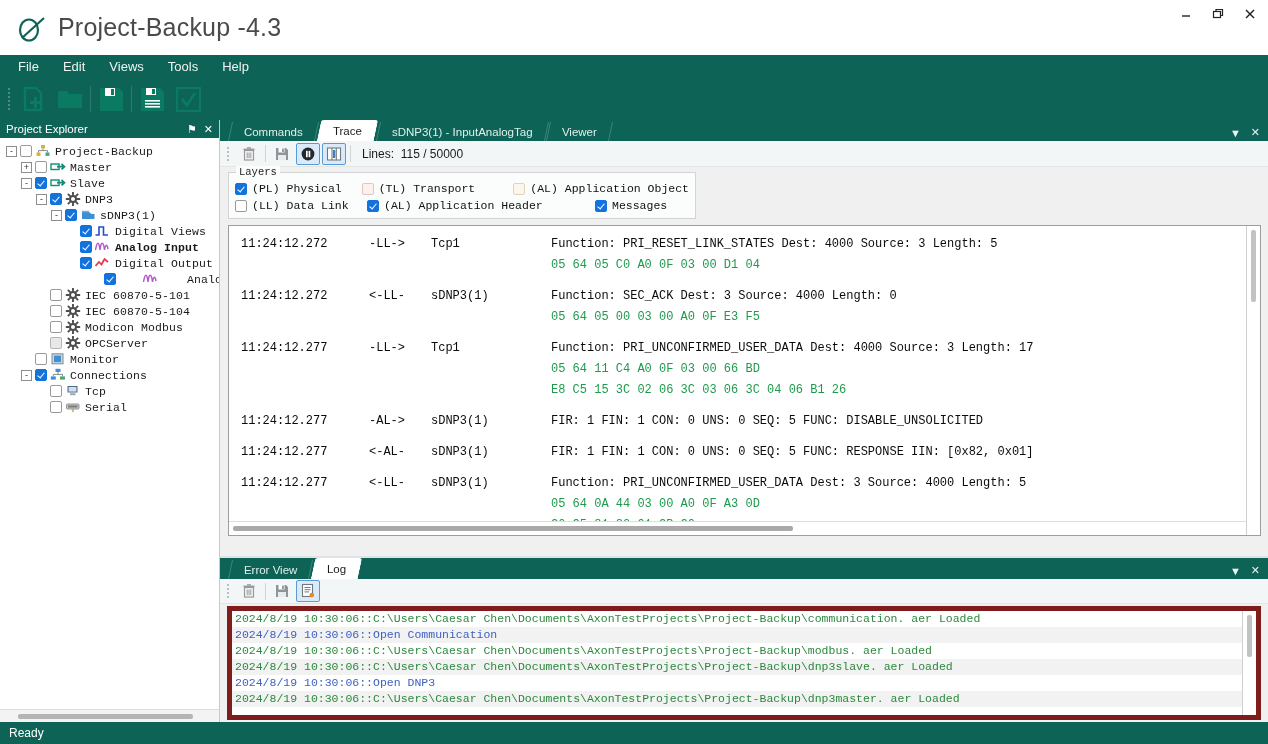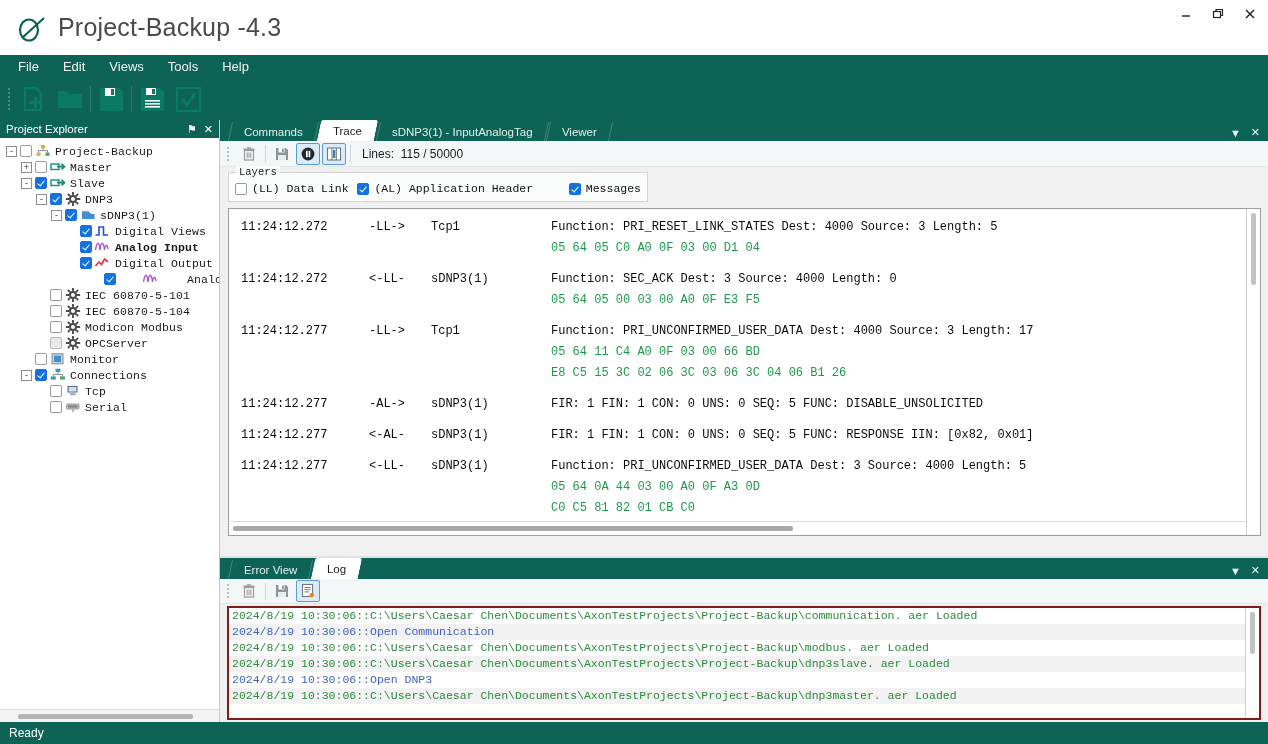--- a/index.html
+++ b/index.html
@@ -159,21 +159,21 @@
   .tt-sep { width: 1px; height: 17px; background: #d0d6d8; margin: 0 3px; }
   .tt-lines {
     font-size: 12px; color: #1b1b1b; margin-left: 8px;
     font-family: "Liberation Sans", sans-serif;
   }
   .tt-lines b { font-weight: normal; }
 
   .layers-box {
     margin: 5px 16px 3px 8px; border: 1px solid #d4d4d4; background: #fbfcfc;
     position: relative; padding: 7px 6px 4px 6px; flex: 0 0 auto;
-    width: 420px;
+    width: 468px;
   }
   .layers-legend {
     position: absolute; top: -7px; left: 7px; background: #fbfcfc;
     font-size: 10.5px; padding: 0 3px; color: #222;
     font-family: "Liberation Mono", monospace;
   }
   .layers-row { display: flex; align-items: center; height: 17px; }
   .lyr {
     display: flex; align-items: center; font-family: "Liberation Mono", monospace;
     font-size: 11.5px; color: #111; white-space: nowrap; cursor: default;
@@ -221,21 +221,21 @@
     height: 166px; flex: 0 0 166px; display: flex; flex-direction: column;
     border-top: 2px solid #dfe3e4;
   }
   .log-toolbar {
     height: 25px; flex: 0 0 25px; background: #f3f6f7;
     display: flex; align-items: center; padding-left: 4px;
     border-bottom: 1px solid #e2e6e7;
   }
   .log-view {
     flex: 1 1 auto; margin: 2px 7px 2px 7px; background: #ffffff;
-    border: 2px solid #7f1d1d; display: flex; min-height: 0; overflow: hidden;
+    border: 5px solid #7f1d1d; display: flex; min-height: 0; overflow: hidden;
   }
   .log-scroll { flex: 1 1 auto; overflow: hidden; min-width:0; }
   .logrow {
     font-family: "Liberation Mono", monospace; font-size: 11.5px;
     line-height: 16px; white-space: nowrap; padding-left: 3px;
   }
   .logrow.green { color: #2a8a3c; }
   .logrow.blue  { color: #3f61c4; }
   .logrow.alt { background: #f2f2f2; }
   .log-vscroll {
@@ -578,20 +578,34 @@
           <div class="tt-lines">
             <span>Lines:</span>
             &nbsp;<b>115 / 50000</b>
           </div>
         </div>
 
         <div class="layers-box">
           <div class="layers-legend">Layers</div>
           <div class="layers-row">
             <div class="lyr" style="width:132px">
+              <span class="cbox on"></span>
+              <span>(PL) Physical</span>
+            </div>
+            <div class="lyr" style="width:158px">
+              <span class="cbox pale"></span>
+              <span>(TL) Transport</span>
+            </div>
+            <div class="lyr">
+              <span class="cbox pale2"></span>
+              <span>(AL) Application Object</span>
+            </div>
+          </div>
+          <div class="layers-row">
+            <div class="lyr" style="width:132px">
               <span class="cbox"></span>
               <span>(LL) Data Link</span>
             </div>
             <div class="lyr" style="width:228px">
               <span class="cbox on"></span>
               <span>(AL) Application Header</span>
             </div>
             <div class="lyr">
               <span class="cbox on"></span>
               <span>Messages</span>

